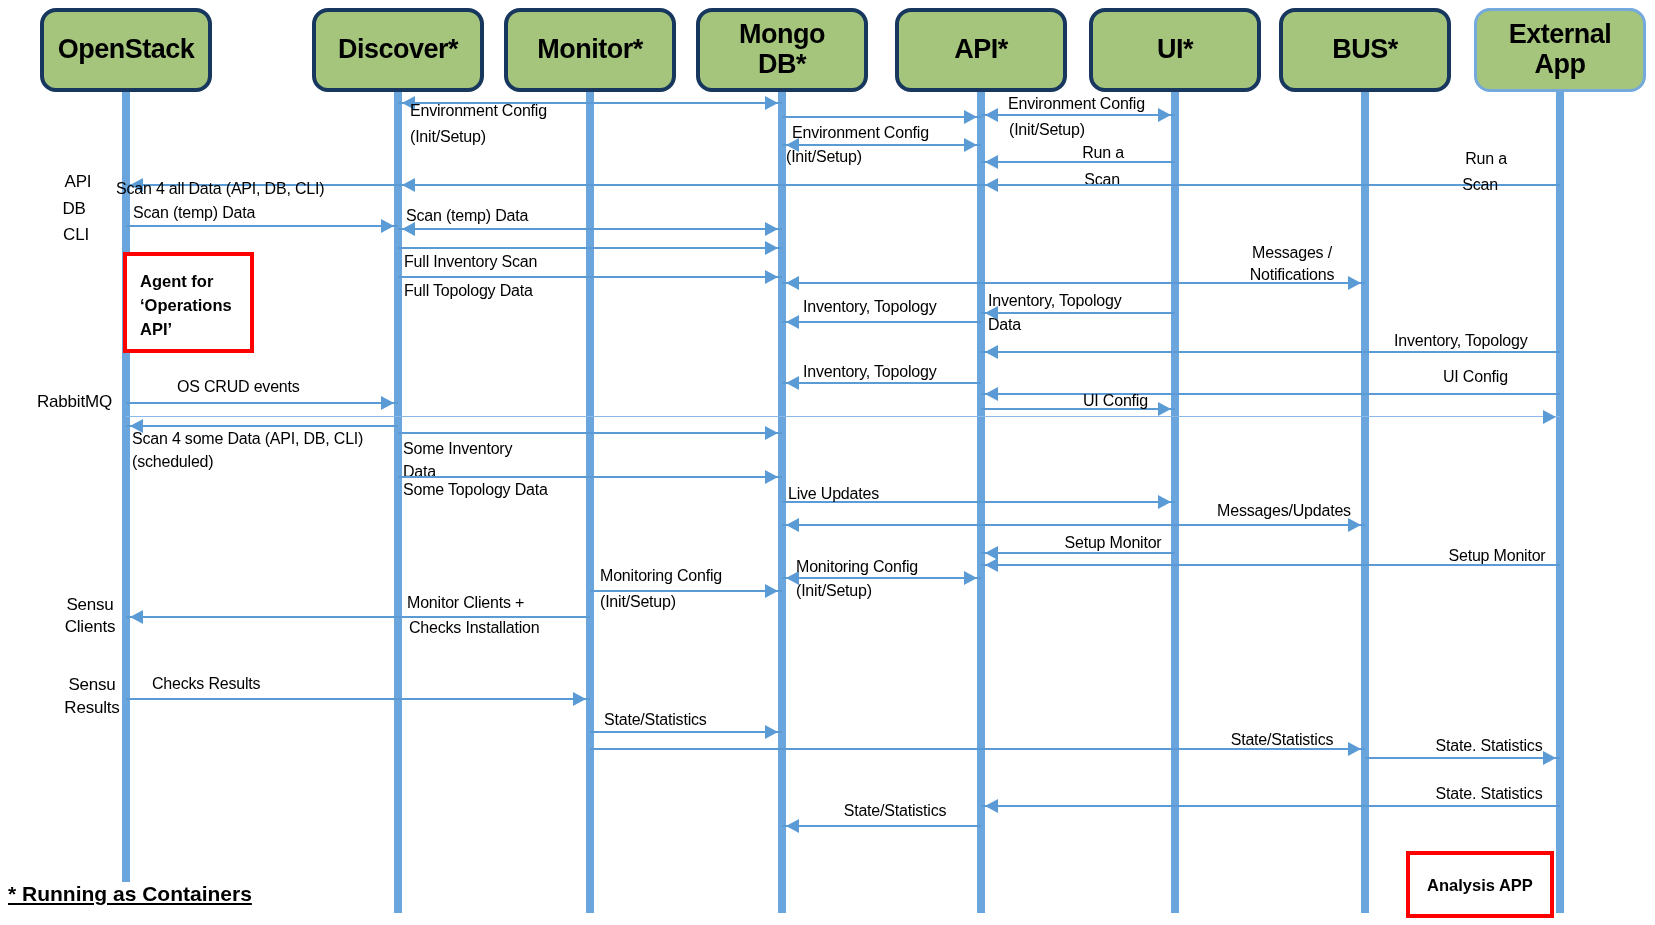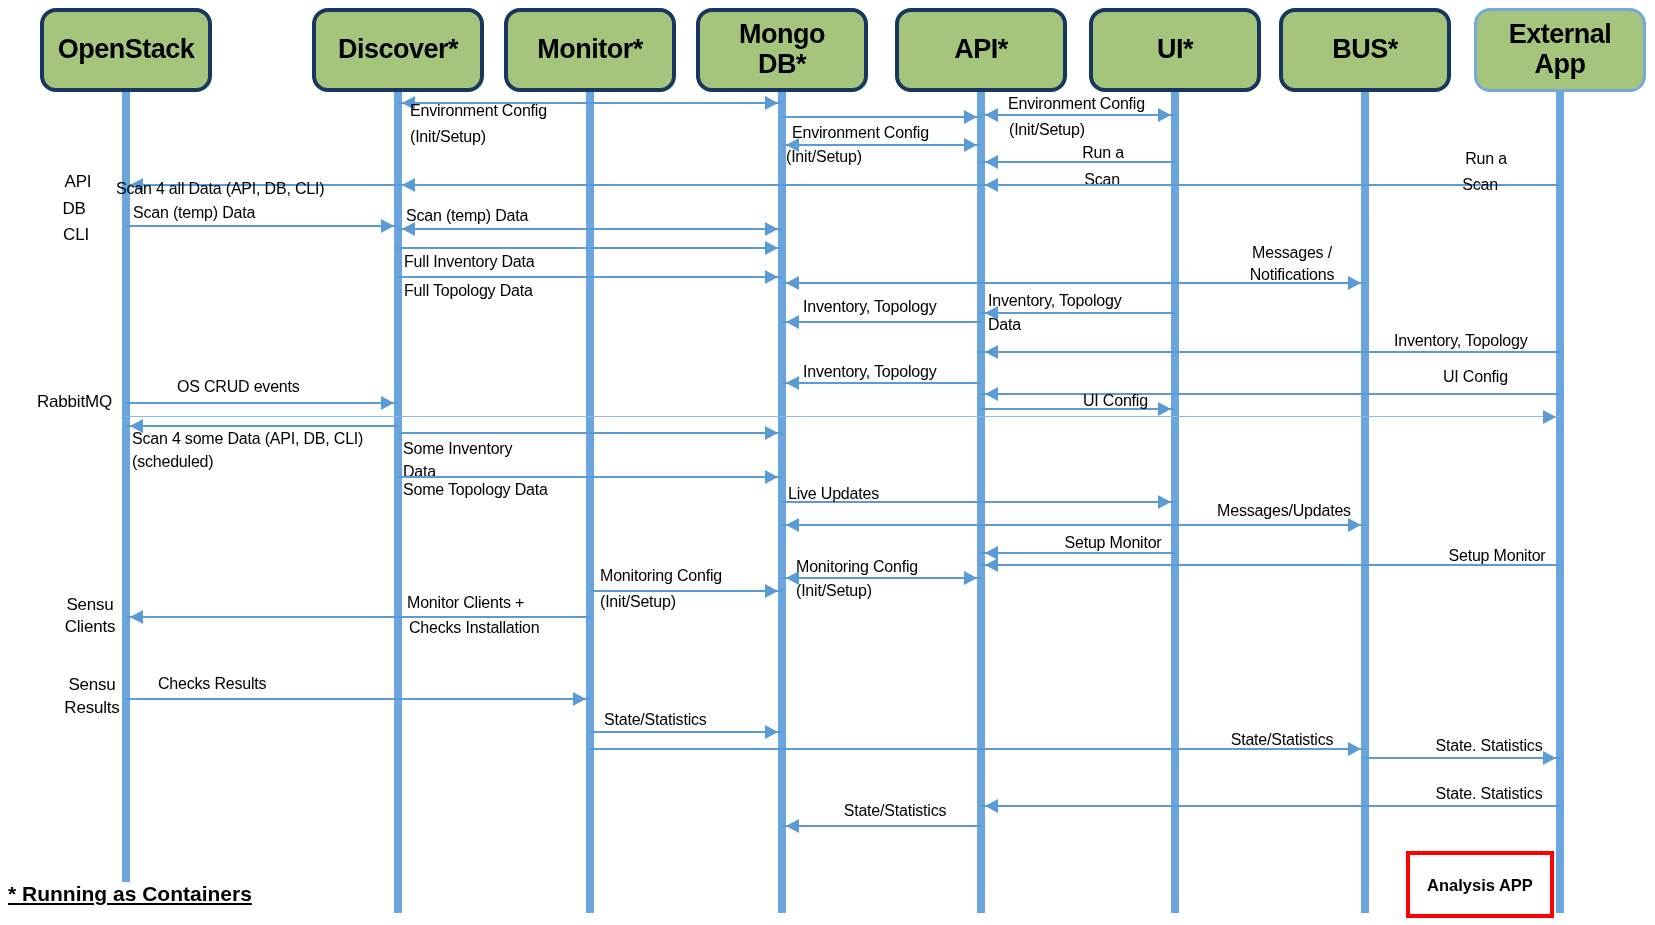--- a/index.html
+++ b/index.html
@@ -96,21 +96,21 @@
     <div class="mlabel center" style="left: 1480px; top: 175px;">Scan</div>
     <div class="mline" style="left: 126px; top: 225px; width: 272px;"></div>
     <div class="head R" style="top: 219px; left: 381px;"></div>
     <div class="mlabel" style="left: 133px; top: 203px;">Scan (temp) Data</div>
     <div class="mline" style="left: 398px; top: 228px; width: 384px;"></div>
     <div class="head L" style="top: 222px; left: 402px;"></div>
     <div class="head R" style="top: 222px; left: 765px;"></div>
     <div class="mlabel" style="left: 406px; top: 206px;">Scan (temp) Data</div>
     <div class="mline" style="left: 398px; top: 247px; width: 384px;"></div>
     <div class="head R" style="top: 241px; left: 765px;"></div>
-    <div class="mlabel" style="left: 404px; top: 252px;">Full Inventory Data</div>
+    <div class="mlabel" style="left: 404px; top: 252px;">Full Inventory Scan</div>
     <div class="mline" style="left: 398px; top: 276px; width: 384px;"></div>
     <div class="head R" style="top: 270px; left: 765px;"></div>
     <div class="mlabel" style="left: 404px; top: 281px;">Full Topology Data</div>
     <div class="mline" style="left: 782px; top: 282px; width: 583px;"></div>
     <div class="head L" style="top: 276px; left: 786px;"></div>
     <div class="head R" style="top: 276px; left: 1348px;"></div>
     <div class="mlabel center" style="left: 1292px; top: 243px;">Messages /</div>
     <div class="mlabel center" style="left: 1292px; top: 265px;">Notifications</div>
     <div class="mline" style="left: 981px; top: 312px; width: 194px;"></div>
     <div class="head L" style="top: 306px; left: 985px;"></div>
@@ -168,21 +168,21 @@
     <div class="mline" style="left: 590px; top: 590px; width: 192px;"></div>
     <div class="head R" style="top: 584px; left: 765px;"></div>
     <div class="mlabel" style="left: 600px; top: 566px;">Monitoring Config</div>
     <div class="mlabel" style="left: 600px; top: 592px;">(Init/Setup)</div>
     <div class="mline" style="left: 126px; top: 616px; width: 464px;"></div>
     <div class="head L" style="top: 610px; left: 130px;"></div>
     <div class="mlabel" style="left: 407px; top: 593px;">Monitor Clients +</div>
     <div class="mlabel" style="left: 409px; top: 618px;">Checks Installation</div>
     <div class="mline" style="left: 126px; top: 698px; width: 464px;"></div>
     <div class="head R" style="top: 692px; left: 573px;"></div>
-    <div class="mlabel" style="left: 158px; top: 674px; text-align: center;">Checks Results</div>
+    <div class="mlabel" style="left: 152px; top: 674px; text-align: center;">Checks Results</div>
     <div class="mline" style="left: 590px; top: 731px; width: 192px;"></div>
     <div class="head R" style="top: 725px; left: 765px;"></div>
     <div class="mlabel" style="left: 604px; top: 710px;">State/Statistics</div>
     <div class="mline" style="left: 590px; top: 748px; width: 775px;"></div>
     <div class="head R" style="top: 742px; left: 1348px;"></div>
     <div class="mlabel center" style="left: 1282px; top: 730px;">State/Statistics</div>
     <div class="mline" style="left: 1365px; top: 757px; width: 195px;"></div>
     <div class="head R" style="top: 751px; left: 1543px;"></div>
     <div class="mlabel center" style="left: 1489px; top: 736px;">State. Statistics</div>
     <div class="mline" style="left: 981px; top: 805px; width: 579px;"></div>
@@ -192,16 +192,21 @@
     <div class="head L" style="top: 819px; left: 786px;"></div>
     <div class="mlabel center" style="left: 895px; top: 801px;">State/Statistics</div>
     <div class="mlabel margin center" style="left: 78px; top: 172px;">API</div>
     <div class="mlabel margin center" style="left: 74px; top: 199px;">DB</div>
     <div class="mlabel margin center" style="left: 76px; top: 225px;">CLI</div>
     <div class="mlabel margin" style="left: 37px; top: 392px;">RabbitMQ</div>
     <div class="mlabel margin center" style="left: 90px; top: 595px;">Sensu</div>
     <div class="mlabel margin center" style="left: 90px; top: 617px;">Clients</div>
     <div class="mlabel margin center" style="left: 92px; top: 675px;">Sensu</div>
     <div class="mlabel margin center" style="left: 92px; top: 698px;">Results</div>
+    <div class="note" style="left: 123px; top: 252px; width: 131px; height: 101px;">
+      <div class="nline">Agent for</div>
+      <div class="nline">‘Operations</div>
+      <div class="nline">API’</div>
+    </div>
     <div class="note ncenter" style="left: 1406px; top: 851px; width: 148px; height: 67px;">
       <div class="nline">Analysis APP</div>
     </div>
   </div>
 
 </body></html>

